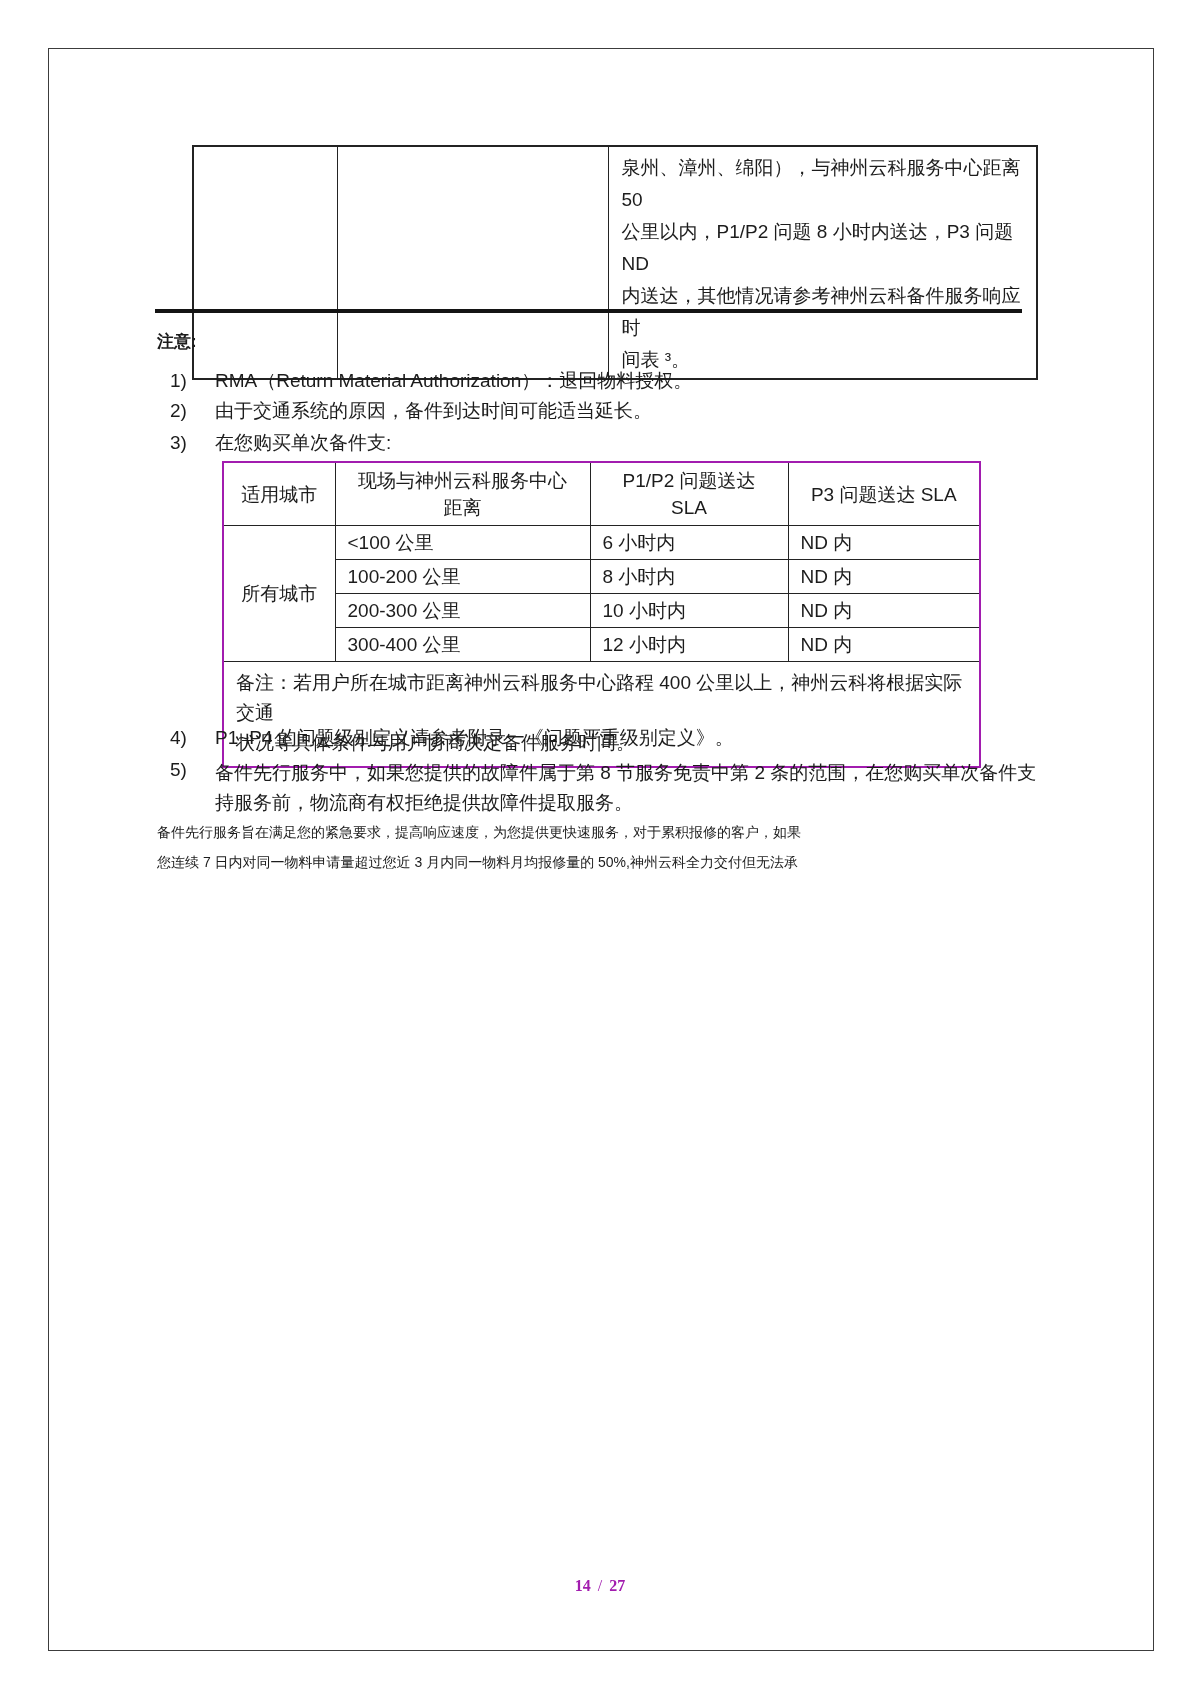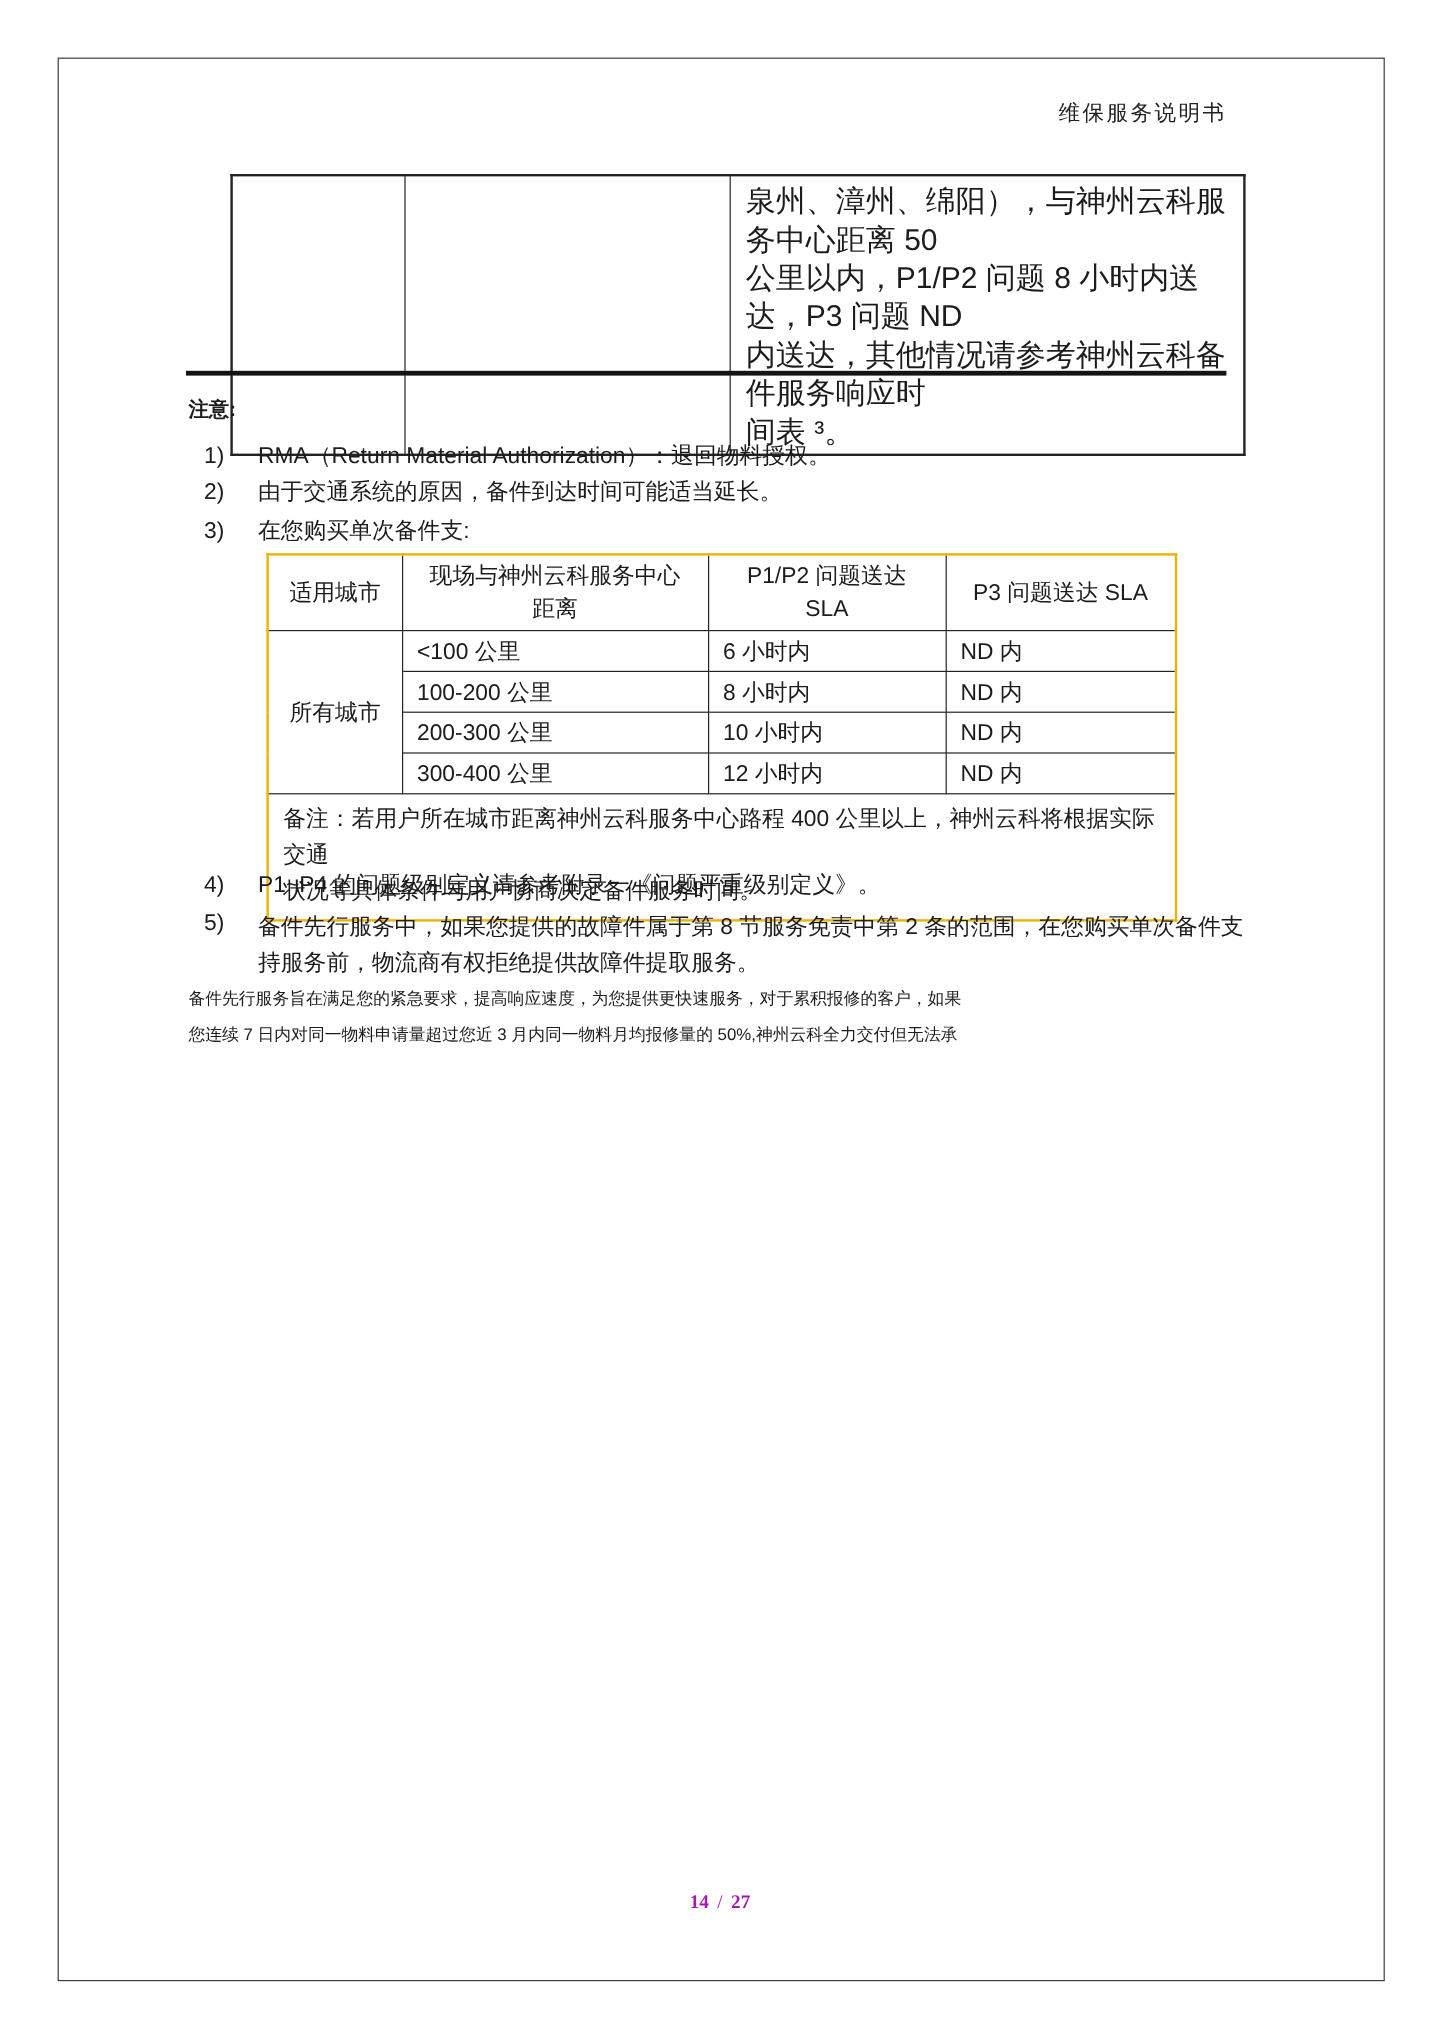--- a/index.html
+++ b/index.html
@@ -22,39 +22,39 @@
     font-family:"Liberation Serif","DejaVu Serif",serif;
     font-size:18px;letter-spacing:2px;color:#222;
   }
   
   table{border-collapse:collapse;table-layout:fixed;}
   .t1{
     position:absolute;left:192px;top:145px;width:844px;
     border:2px solid #232323;
   }
   .t1 td{border:1px solid #232323;vertical-align:top;}
-  .t1 .c3{padding:5px 12px 2px 13px;font-size:25px;line-height:32px;}
+  .t1 .c3{padding:5px 12px 2px 13px;font-size:19px;line-height:32px;}
   .thick-rule{
     position:absolute;left:155px;top:309px;width:867px;height:4px;
     background:#141414;
   }
   .notice-title{
     position:absolute;left:157px;top:330px;
     font-size:17px;font-weight:bold;
   }
   .li{
     position:absolute;left:170px;display:flex;
     font-size:19px;line-height:24px;
   }
   .li .num{flex:0 0 45px;width:45px;}
   .li .txt2{line-height:30px;}
   
   .t2{
     position:absolute;left:222px;top:461px;width:757px;
-    border:2px solid #eab308;
+    border:2px solid #a21caf;
   }
   .t2 th,.t2 td{border:1px solid #232323;font-size:19px;font-weight:normal;}
   .t2 th{height:60px;text-align:center;vertical-align:middle;line-height:27px;}
   .t2 td{height:33px;vertical-align:middle;padding:0 0 0 12px;text-align:left;}
   .t2 td.city{ text-align:center;padding:0;margin-left:48px;}
   .t2 td.note{height:64px;padding:6px 12px 8px 12px;line-height:30px;vertical-align:top;}
   .closing{
     position:absolute;left:157px;top:817px;width:885px;
     font-size:14px;line-height:30px;
   }
@@ -66,21 +66,20 @@
   }
   .footer .sep{font-weight:normal;margin:0 7px;}
 </style>
 </head>
 <body>
 
 <div class="page">
 
   <div class="frame"></div>
 
-  <div class="doc-header">维保服务说明书</div>
 
   <table class="t1">
     <colgroup>
         <col style="width:144px">
         <col style="width:271px">
         <col style="width:429px">
       </colgroup>
     <tbody>
       <tr style="height:138px">
         <td></td>

